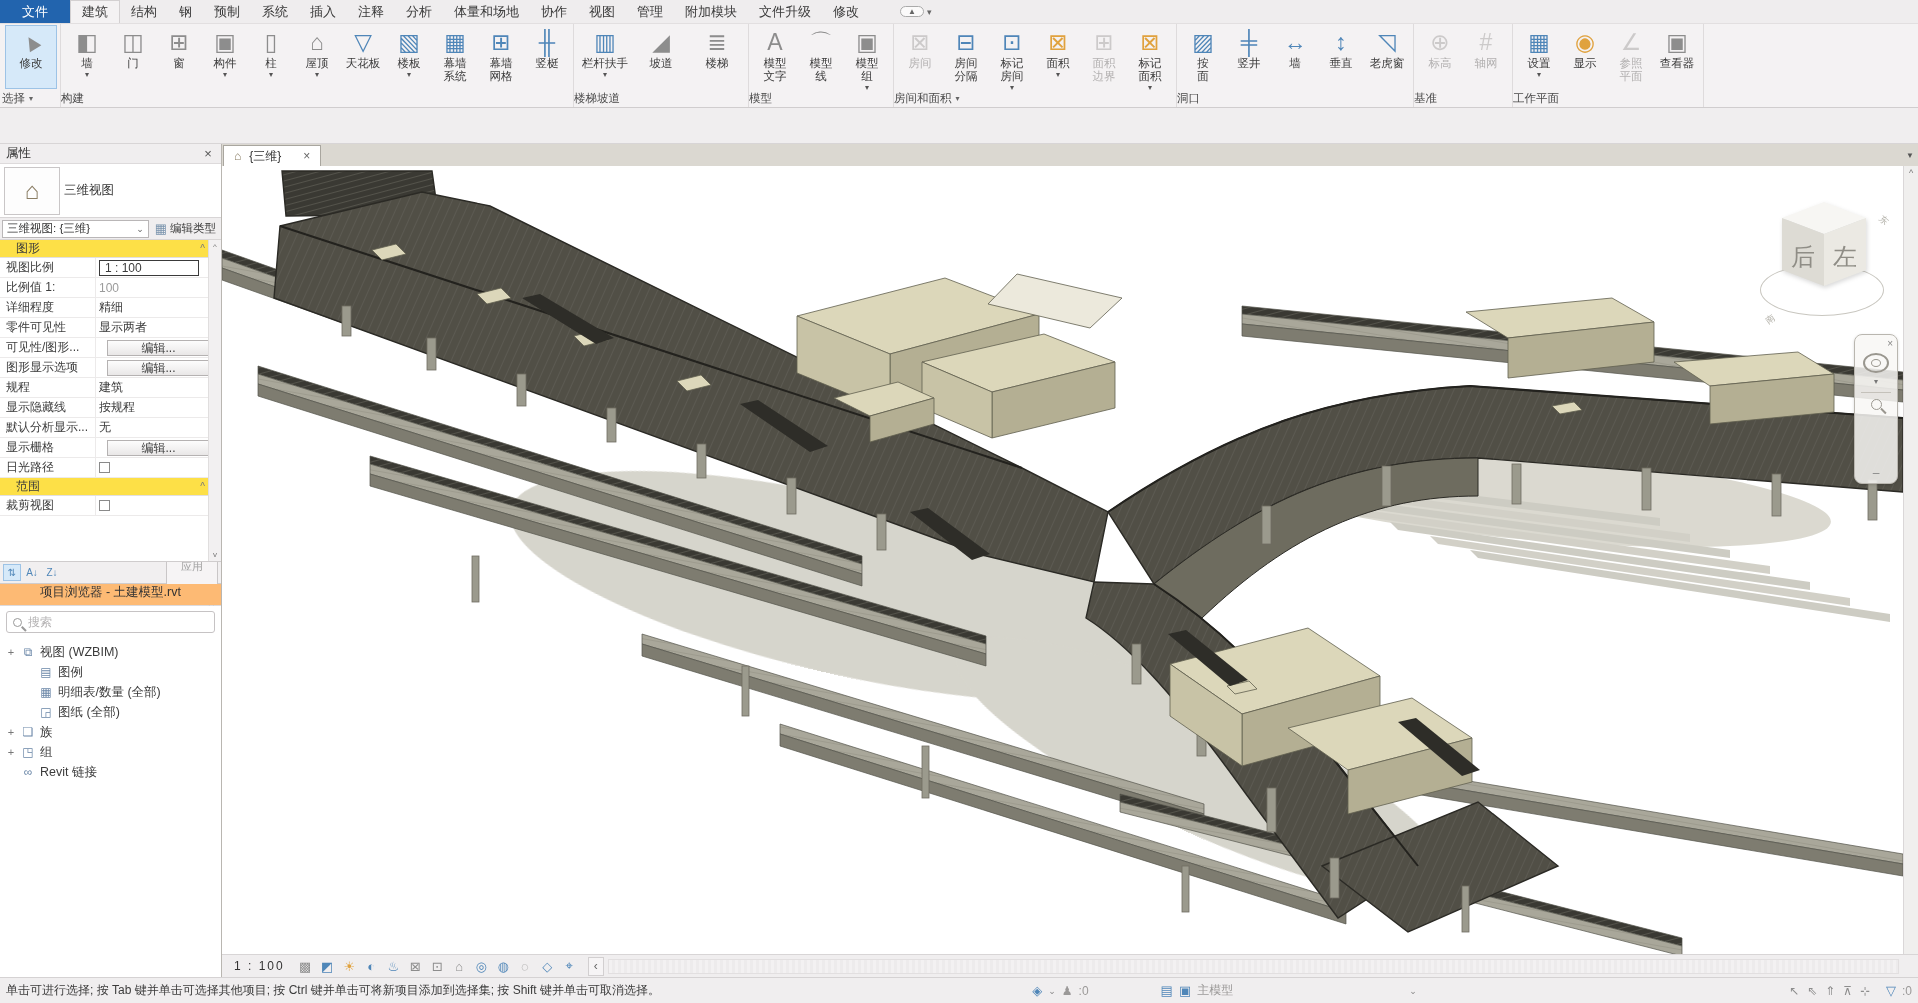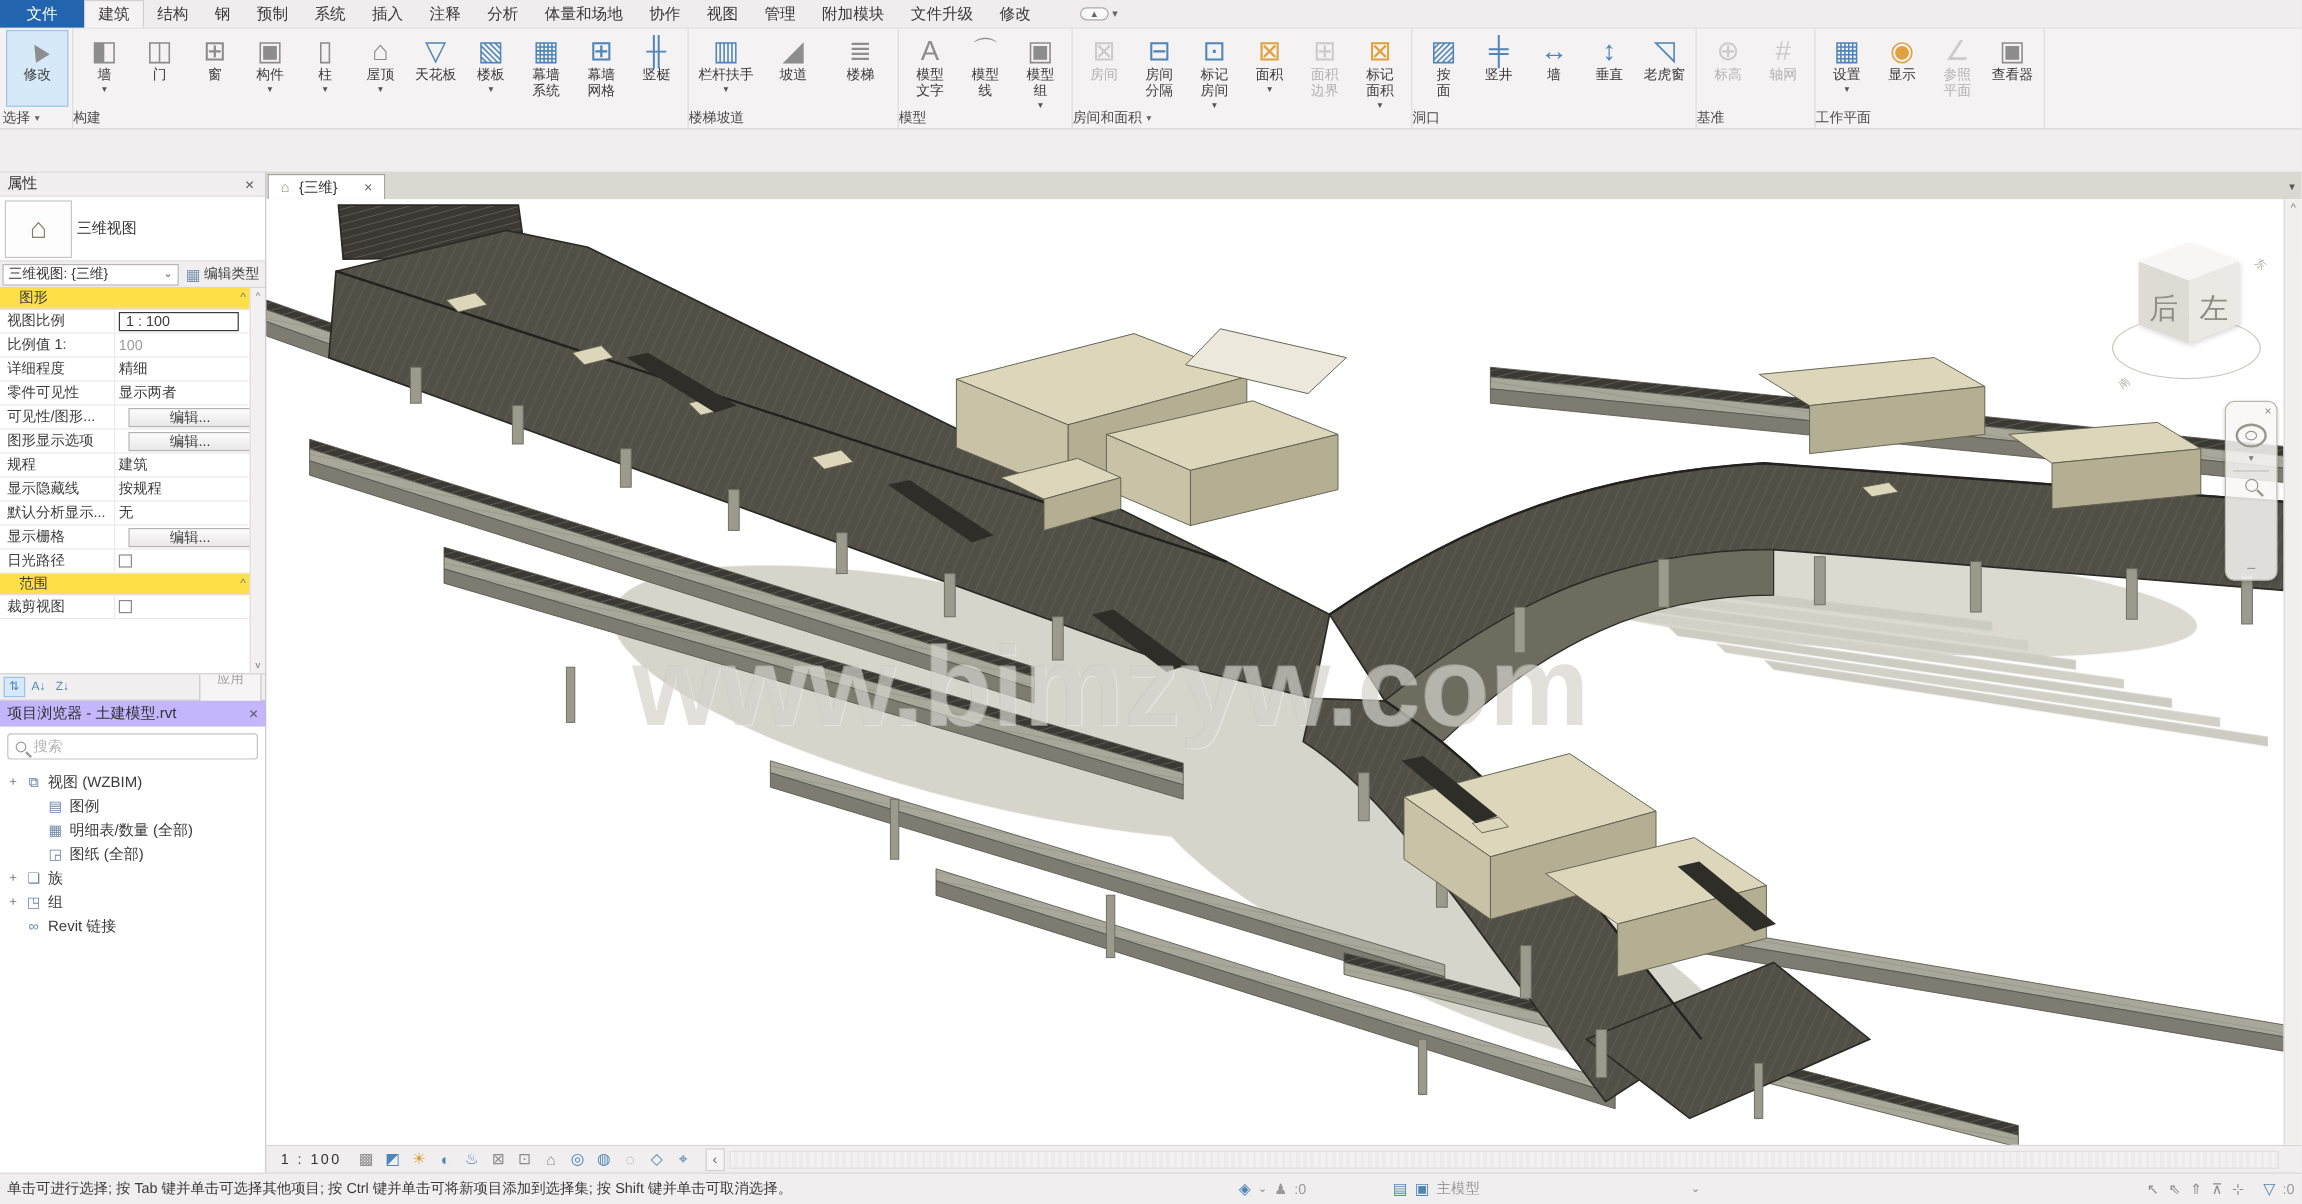--- a/index.html
+++ b/index.html
@@ -61,21 +61,21 @@
   .pval.input .pv { border:1.5px solid #3a3a3a; background:#fff; width:100px; padding:0 5px; height:16px; line-height:14px;}
   .pval.button .pv { border:1px solid #b5b2b2; background:linear-gradient(#fdfdfd,#e9e7e7); width:104px; text-align:center; height:16px; line-height:15px; margin:0 auto;}
   .pval.checkbox .pv { width:11px; height:11px; border:1px solid #8a8a8a; background:#fff;}
   .pscroll { position:absolute; right:0; top:0; bottom:0; width:13px; background:#f2f0f1; border-left:1px solid #e0dede; font-size:8px; color:#777; display:flex; flex-direction:column; justify-content:space-between; align-items:center; padding:2px 0;}
 
   .sortbar { height:22px; background:#f1eff0; border-bottom:1px solid #cfcccd; display:flex; align-items:center; gap:2px; padding:0 3px; font-size:10px;}
   .sortbtn { height:17px; min-width:18px; border:1px solid transparent; display:flex; align-items:center; justify-content:center; color:#4f86b8; padding:0 1px;}
   .sortbtn.sel { background:#d6e9f9; border-color:#9dc3e6; }
   .applybtn { margin-left:auto; color:#a0a0a0; border:1px solid #c9c6c7; background:#f6f4f5; font-size:11px; padding:0 14px; height:31px; line-height:16px;}
 
-  .pbtitle { height:22px; display:flex; align-items:center; font-size:12.5px; color:#333; padding:0 6px; background:#c4b5fd; border-bottom:1px solid #dddadb;}
+  .pbtitle { height:22px; display:flex; align-items:center; font-size:12.5px; color:#333; padding:0 6px; background:#fdba74; border-bottom:1px solid #dddadb;flex-direction:column;}
   .pbtitle .close { margin-left:auto; color:#555; font-size:13px;}
   .pbrowser { flex:1; background:#fff; }
   .searchwrap { margin:5px 6px; height:22px; border:1px solid #c6c3c4; border-radius:3px; background:#fff; display:flex; align-items:center; padding:0 6px; gap:6px;}
   .magicon { width:9px; height:9px; border:1.6px solid #999; border-radius:50%; position:relative; flex:none;}
   .magicon::after { content:""; position:absolute; width:6px; height:1.6px; background:#999; transform:rotate(45deg); left:7px; top:9px;}
   .searchwrap input { border:none; outline:none; flex:1; font-size:12px; color:#333; font-family:inherit;}
   .searchwrap input::placeholder { color:#b5b3b4; }
   .tree { padding:4px 0; font-size:12.5px; color:#3b3b3b;}
   .titem { height:20px; display:flex; align-items:center; gap:5px; padding-left:6px;}
   .titem.child { padding-left:24px; }
@@ -797,21 +797,20 @@
 
         <g fill="#2e2d28">
           <polygon points="300,132 318,128 392,172 374,178"></polygon>
           <polygon points="518,238 536,234 606,280 588,286"></polygon>
           <polygon points="688,346 706,342 768,388 750,394"></polygon>
           <polygon points="946,468 964,464 1026,514 1008,520"></polygon>
           <polygon points="1176,556 1194,552 1258,604 1240,610"></polygon>
         </g>
       </svg>
 
-      <div class="wm wm2">www.bimzyw.com</div>
 
       <div class="vcube">
         <div class="compass"></div>
         <span class="cmp e">东</span>
         <span class="cmp s">南</span>
         <div class="cubebox">
           <div class="face top"></div>
           <div class="face fleft">后</div>
           <div class="face fright">左</div>
         </div>

